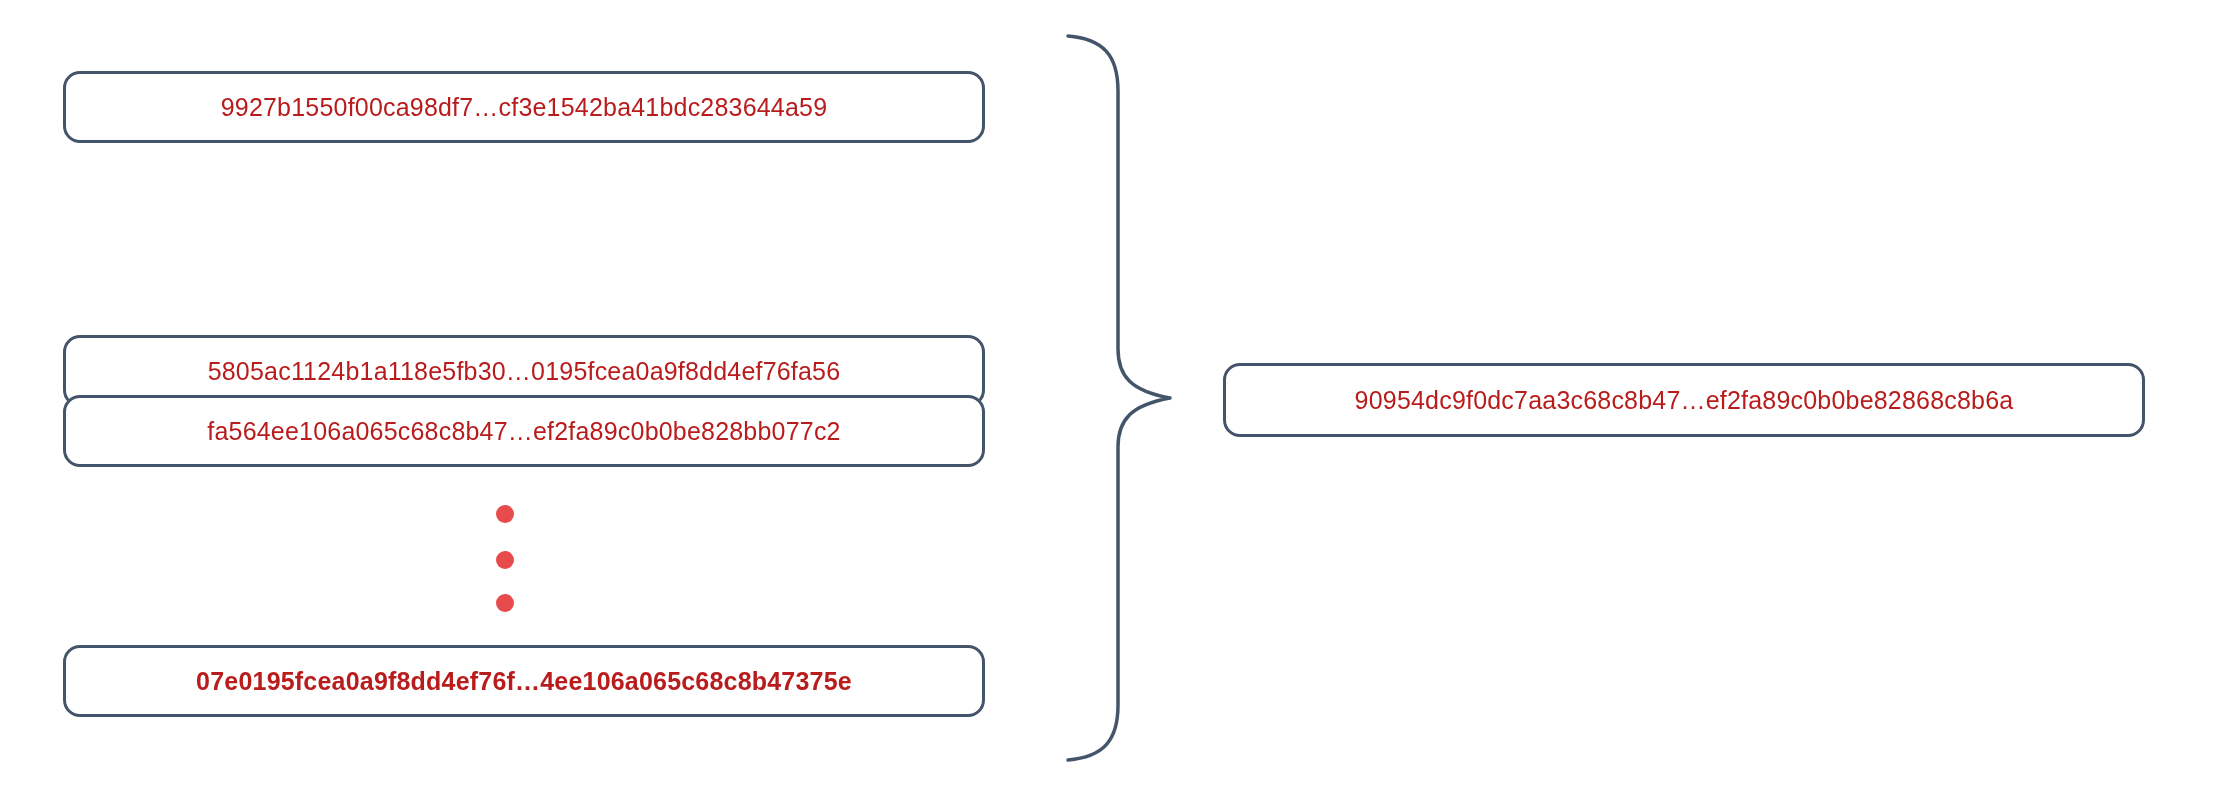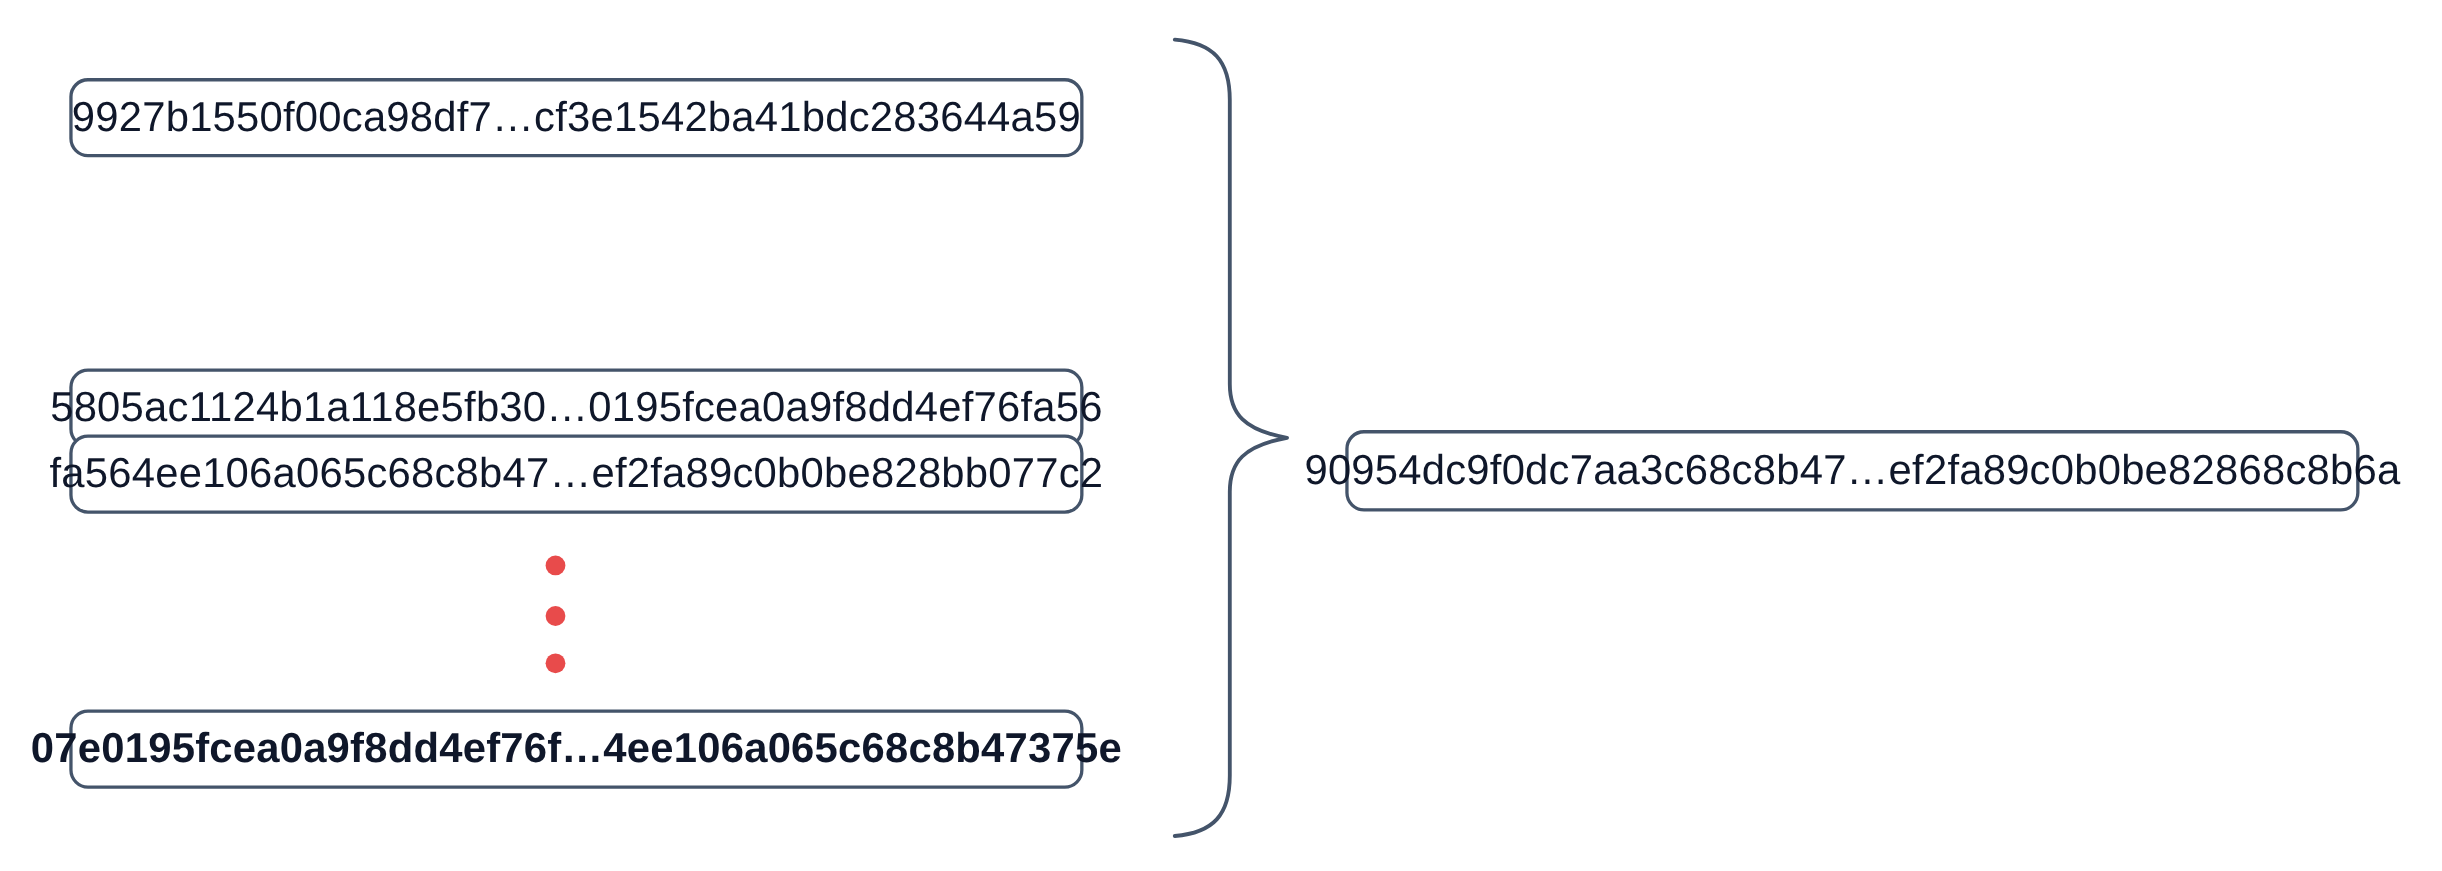--- a/index.html
+++ b/index.html
@@ -16,36 +16,35 @@
     left: 63px;
     width: 922px;
     height: 72px;
     box-sizing: border-box;
     border: 3px solid #44546A;
     border-radius: 17px;
     background: #ffffff;
     display: flex;
     align-items: center;
     justify-content: center;
-    font-size: 38px;
+    font-size: 25px;
     letter-spacing: 0.2px;
-    color: #0f172a;
+    color: #b91c1c;
     white-space: nowrap;
   }
   .b1 { top: 71px; }
   .b2 { top: 179px; }
   .b3 { top: 287px; margin-top: 48px; }
   .b4 { top: 395px; }
   .b5 { top: 645px; font-weight: bold; }
   .result-box {
     left: 1223px;
     top: 363px;
     width: 922px;
     height: 74px;
-    margin-top: 28px;
   }
   .dots-svg {
     position: absolute;
     left: 487px;
     top: 496px;
   }
   .brace-svg {
     position: absolute;
     left: 1063px;
     top: 31px;

